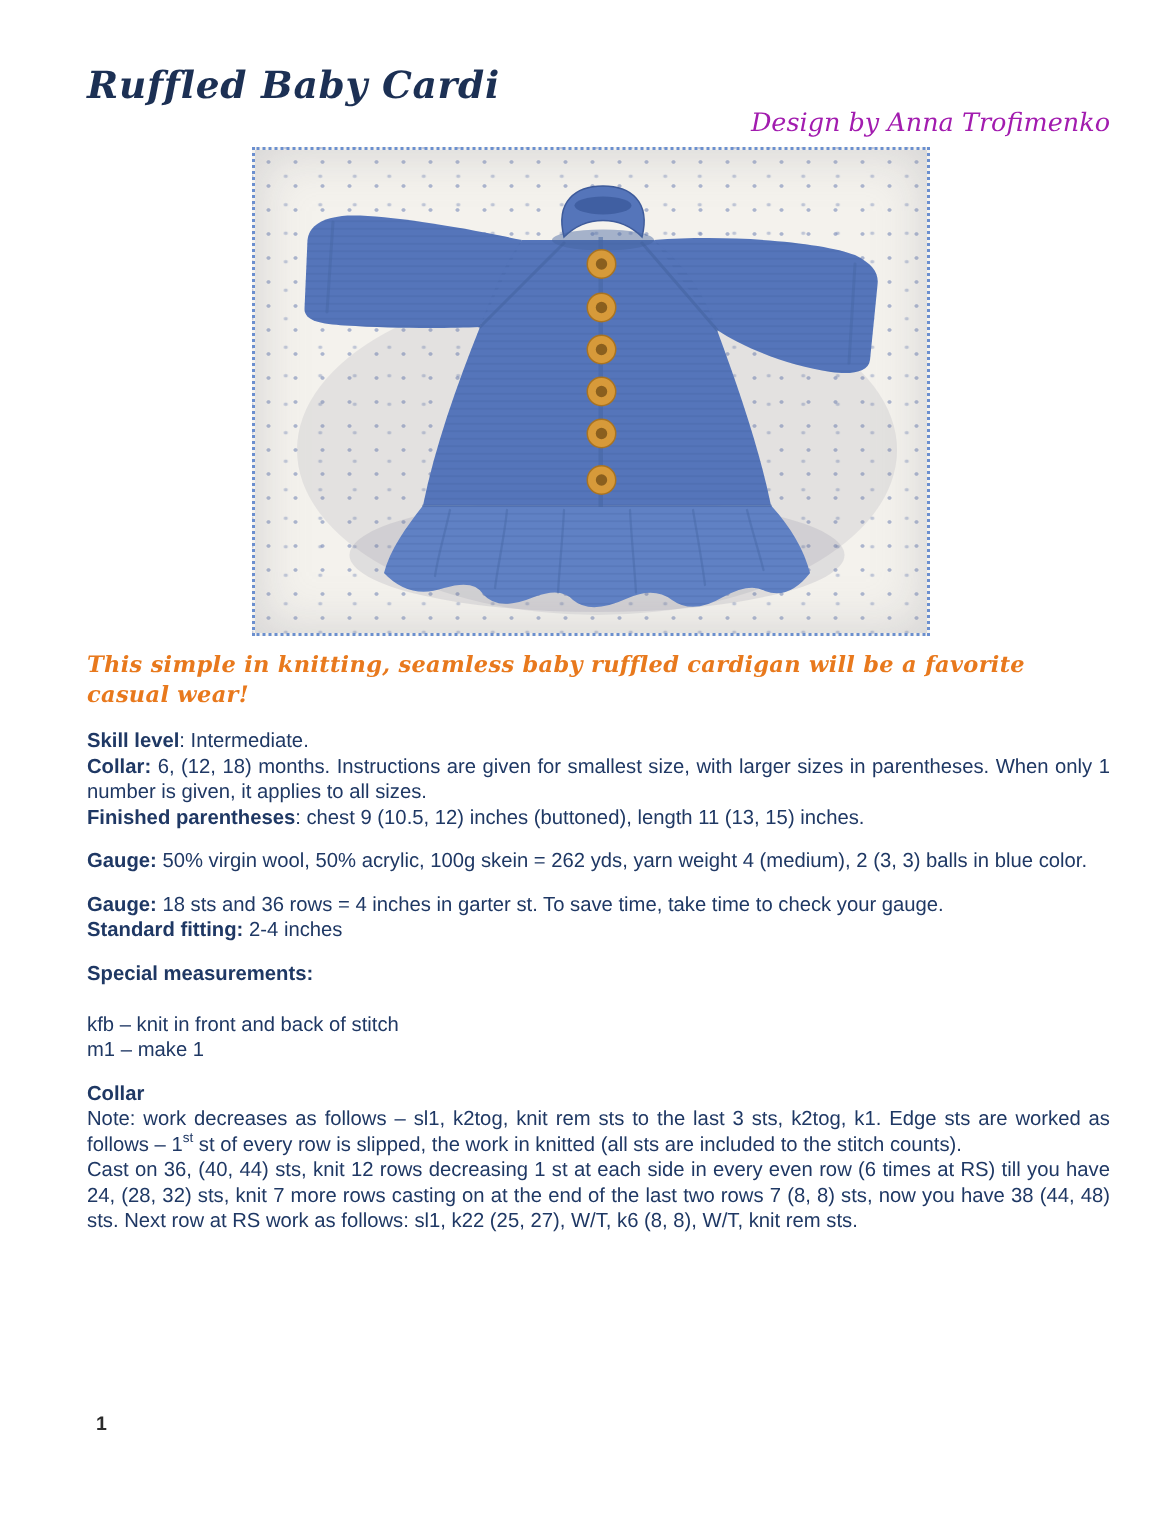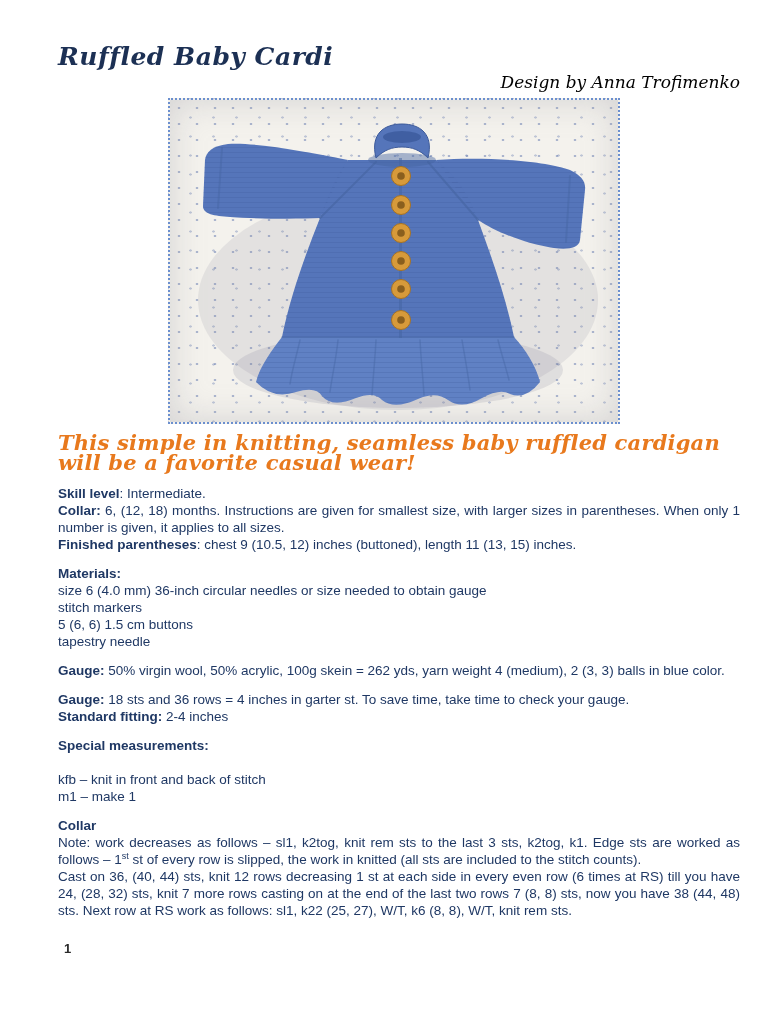--- a/index.html
+++ b/index.html
@@ -9,40 +9,40 @@
     font-family:"Liberation Sans", sans-serif; color:#1F3864; position:relative;
   }
   .page { width:768px; height:1024px; padding:44px 46px 0 40px; position:relative;margin-left:18px; }
 
   .doc-title {
     font-family:"DejaVu Serif", serif; font-style:italic; font-weight:bold;
     font-size:25px; line-height:26px; color:#1C3054; letter-spacing:.5px;
   }
   .byline {
     font-family:"DejaVu Serif", serif; font-style:italic;
-    font-size:17px; line-height:20px; color:#000000; text-align:right; margin-top:2px;
+    font-size:17px; line-height:20px; color:#a21caf; text-align:right; margin-top:2px;
   }
 
   .photo {
     width:452px; height:326px; margin:6px 0 0 110px;
     border:2px dotted #6B8FCF; position:relative; overflow:hidden;
     background-color:#F4F2ED;
     background-image:
       radial-gradient(rgba(110,130,180,.55) 1px, transparent 1.7px),
       radial-gradient(rgba(110,130,180,.40) 1px, transparent 1.7px);
     background-size:18px 16px, 23px 19px;
     background-position:0 0, 9px 8px;
     box-shadow: inset 0 0 34px rgba(150,150,160,.35);
   }
   .photo svg { display:block; width:452px; height:326px; }
 
   .tagline {
     margin-top:9px;
     font-family:"DejaVu Serif", serif; font-style:italic; font-weight:bold;
-    font-size:21px; line-height:20px; color:#E8791D; letter-spacing:.2px;
+    font-size:15px; line-height:20px; color:#E8791D; letter-spacing:.2px;
   }
 
   .body-text { font-size:13.5px; line-height:17px; margin:0; }
   .just { text-align:justify; }
   .gap { margin-top:12px; }
   b { font-weight:bold; }
   sup { font-size:9px; line-height:0; }
 
   .page-number {
     position:absolute; left:46px; top:941px;
@@ -134,25 +134,20 @@
       </g>
     </svg>
   </div>
 
   <div class="tagline">This simple in knitting, seamless baby ruffled cardigan will be a favorite casual wear!</div>
 
   <p class="body-text just gap"><b>Skill level</b><span>: Intermediate.</span><br>
   <b>Collar:</b><span> 6, (12, 18) months. Instructions are given for smallest size, with larger sizes in parentheses. When only 1 number is given, it applies to all sizes.</span><br>
   <b>Finished parentheses</b><span>: chest 9 (10.5, 12) inches (buttoned), length 11 (13, 15) inches.</span></p>
 
-  <p class="body-text gap"><b>Materials:</b><br>
-  <span>size 6 (4.0 mm) 36-inch circular needles or size needed to obtain gauge</span><br>
-  <span>stitch markers</span><br>
-  <span>5 (6, 6) 1.5 cm buttons</span><br>
-  <span>tapestry needle</span></p>
 
   <p class="body-text just gap"><b>Gauge:</b><span> 50% virgin wool, 50% acrylic, 100g skein = 262 yds, yarn weight 4 (medium), 2 (3, 3) balls in blue color.</span></p>
 
   <p class="body-text gap"><b>Gauge:</b><span> 18 sts and 36 rows = 4 inches in garter st. To save time, take time to check your gauge.</span><br>
   <b>Standard fitting:</b><span> 2-4 inches</span></p>
 
   <p class="body-text just gap"><b>Special measurements:</b><br>
   <br>
   <span>kfb – knit in front and back of stitch</span><br>
   <span>m1 – make 1</span></p>

